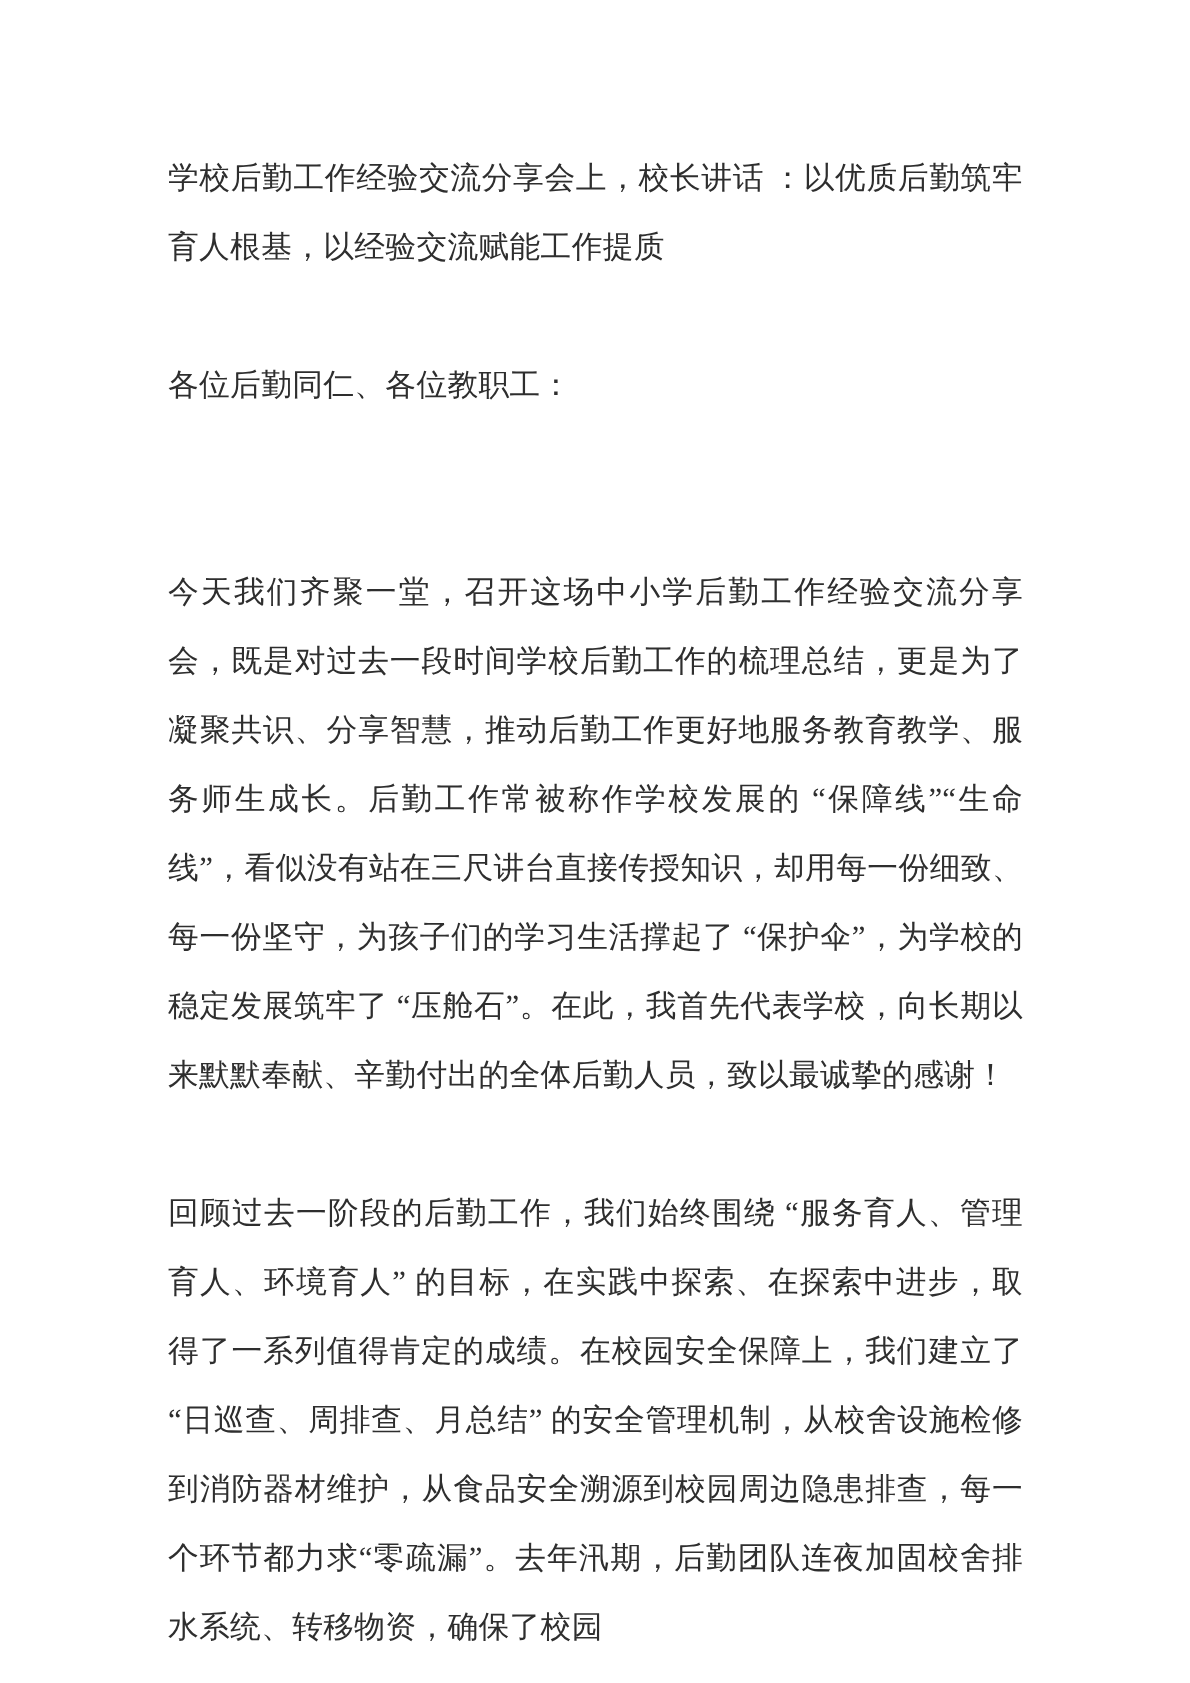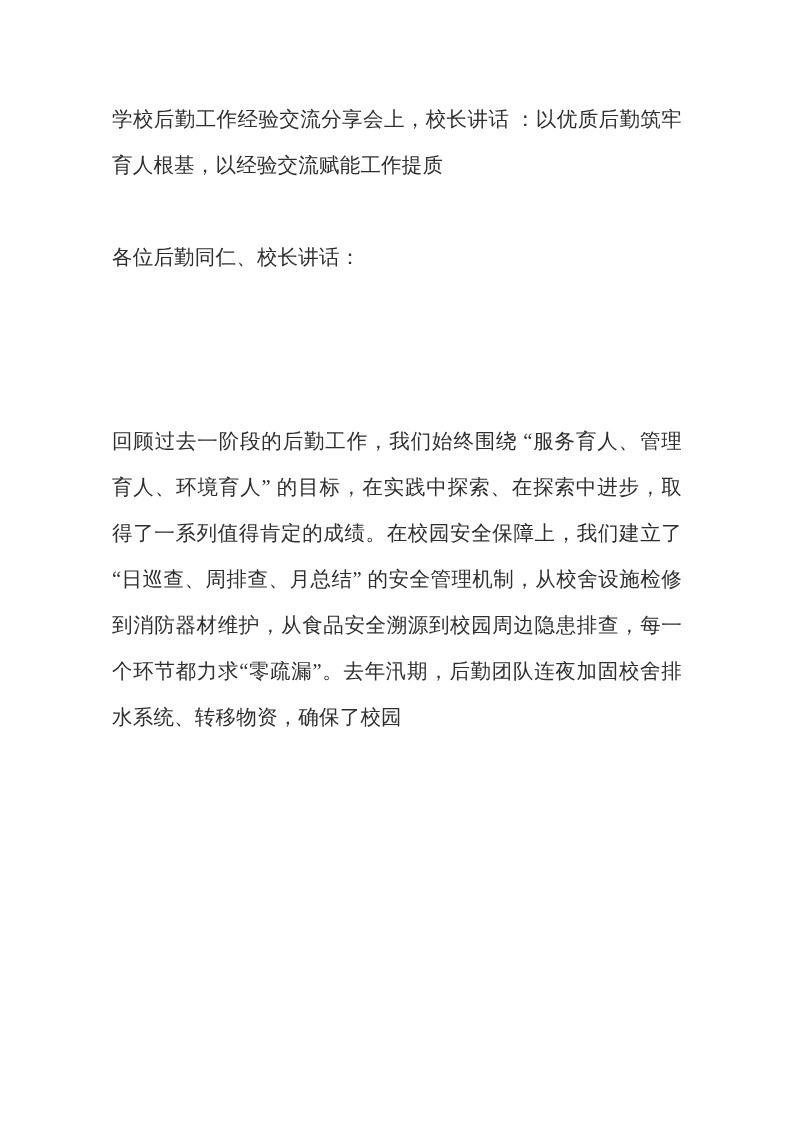--- a/index.html
+++ b/index.html
@@ -47,26 +47,27 @@
 </head>
 <body>
 
 <div class="page">
   <div class="content">
 
     <p class="para title">学校后勤工作经验交流分享会上，校长讲话 ：以优质后勤筑牢育人根基，以经验交流赋能工作提质</p>
 
     <div class="spacer-line"></div>
 
-    <p class="para">各位后勤同仁、校长讲话：</p>
+    <p class="para">各位后勤同仁、各位教职工：</p>
 
     <div class="spacer-line"></div>
 
 
     <div class="spacer-line"></div>
 
+    <p class="para">今天我们齐聚一堂，召开这场中小学后勤工作经验交流分享会，既是对过去一段时间学校后勤工作的梳理总结，更是为了凝聚共识、分享智慧，推动后勤工作更好地服务教育教学、服务师生成长。后勤工作常被称作学校发展的 “保障线”“生命线”，看似没有站在三尺讲台直接传授知识，却用每一份细致、每一份坚守，为孩子们的学习生活撑起了 “保护伞”，为学校的稳定发展筑牢了 “压舱石”。在此，我首先代表学校，向长期以来默默奉献、辛勤付出的全体后勤人员，致以最诚挚的感谢！</p>
 
     <div class="spacer-line"></div>
 
     <p class="para">回顾过去一阶段的后勤工作，我们始终围绕 “服务育人、管理育人、环境育人” 的目标，在实践中探索、在探索中进步，取得了一系列值得肯定的成绩。在校园安全保障上，我们建立了 “日巡查、周排查、月总结” 的安全管理机制，从校舍设施检修到消防器材维护，从食品安全溯源到校园周边隐患排查，每一个环节都力求“零疏漏”。去年汛期，后勤团队连夜加固校舍排水系统、转移物资，确保了校园</p>
 
   </div>
 </div>
 
 </body></html>

